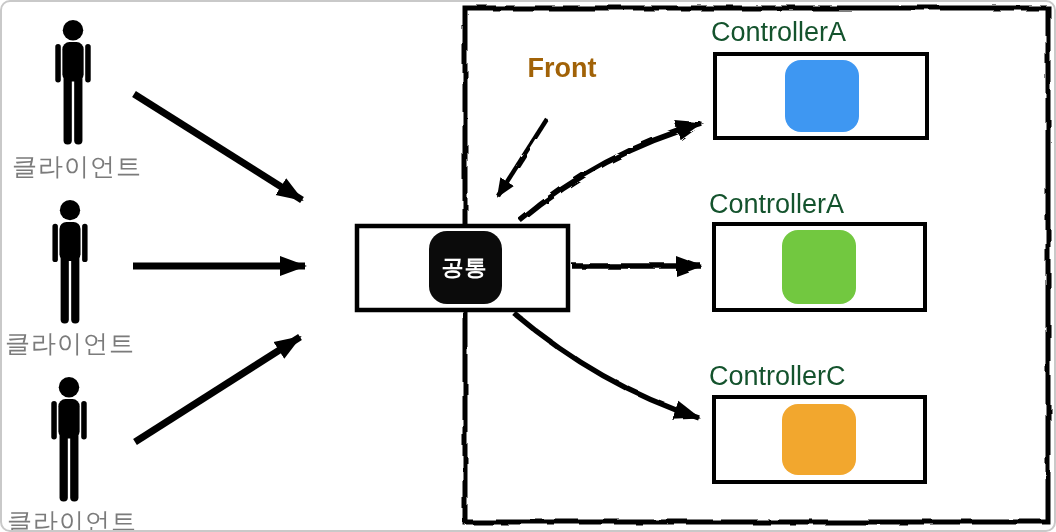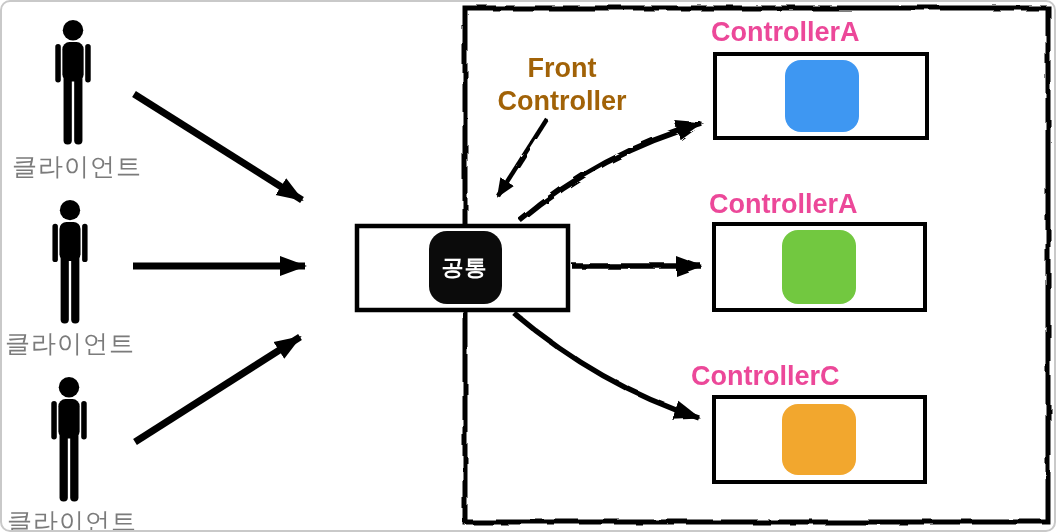--- a/index.html
+++ b/index.html
@@ -14,21 +14,21 @@
   .abs{position:absolute;}
   .client-label{
     font-size:25px; color:#7b7b7b; text-align:center; width:160px;
     letter-spacing:1px; white-space:nowrap;
   }
   .front-controller-label{
     left:460px; top:50px; width:200px; text-align:center;
     font-size:27px; font-weight:bold; color:#a16207; line-height:33px;
   }
   .controller-name{
-    font-size:27px; font-weight:bold; color:#ec4899; white-space:nowrap;
+    font-size:27px; font-weight:normal; color:#14532d; white-space:nowrap;
   }
   .common-label{
     left:425px; top:227px; width:75px; height:78px;
     display:flex; align-items:center; justify-content:center;
     font-size:22px; font-weight:bold; color:#ffffff; letter-spacing:1px;
   }
 </style>
 </head>
 <body>
 
@@ -88,22 +88,21 @@
     <use href="#person-icon" x="44" y="198" width="48" height="125"></use>
     <use href="#person-icon" x="43" y="375" width="48" height="126"></use>
   </svg>
 
   <div class="abs client-label" style="left:-5px; top:148px;">클라이언트</div>
   <div class="abs client-label" style="left:-12px; top:325px;">클라이언트</div>
   <div class="abs client-label" style="left:-10px; top:503px;">클라이언트</div>
 
   <div class="abs front-controller-label">
     <div>Front</div>
-    <div>Controller</div>
   </div>
 
   <div class="abs common-label">공통</div>
 
   <div class="abs controller-name" style="left:709px; top:15px;">ControllerA</div>
   <div class="abs controller-name" style="left:707px; top:187px;">ControllerA</div>
-  <div class="abs controller-name" style="left:689px; top:359px;">ControllerC</div>
+  <div class="abs controller-name" style="left:707px; top:359px;">ControllerC</div>
 
 </div>
 
 </body></html>

